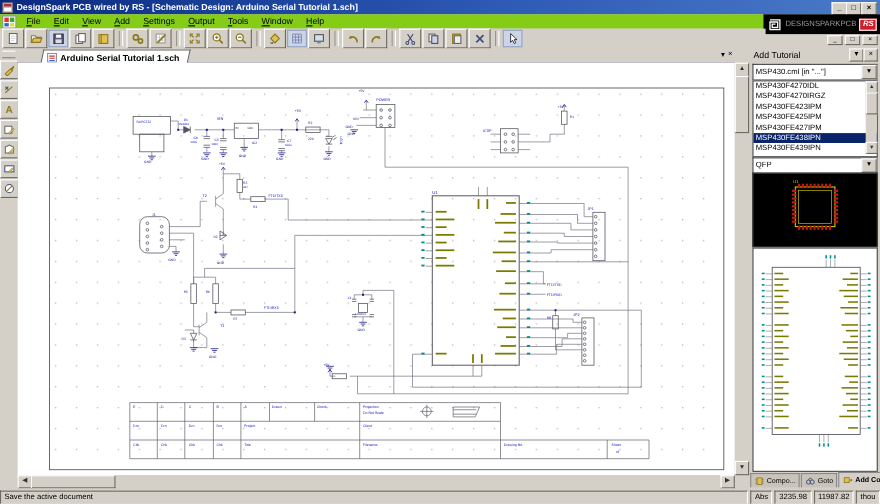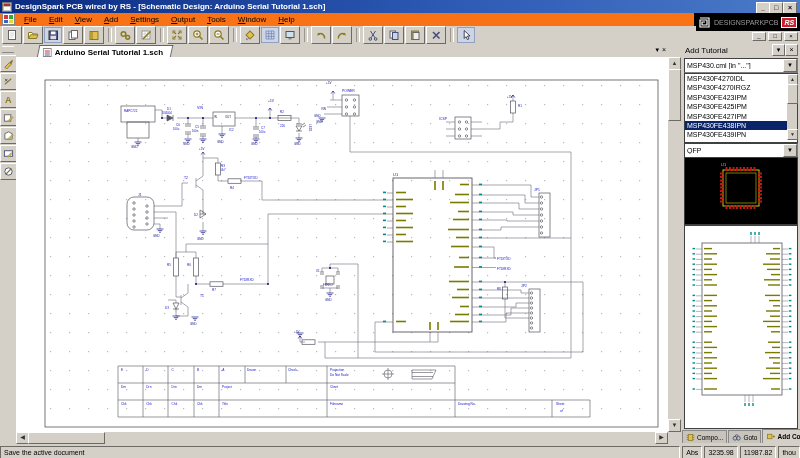--- a/index.html
+++ b/index.html
@@ -8,21 +8,21 @@
   .abs{position:absolute;}
   .raised{border-top:1px solid #fff;border-left:1px solid #fff;border-right:1px solid #6d6a63;border-bottom:1px solid #6d6a63;}
   .sunken{border-top:1px solid #6d6a63;border-left:1px solid #6d6a63;border-right:1px solid #fff;border-bottom:1px solid #fff;}
   
   #titlebar{left:0;top:0;width:800px;height:13px;background:linear-gradient(90deg,#0a2a80,#2c59b4 55%,#4a7ac8);
             color:#fff;font-weight:bold;font-size:8px;line-height:13px;}
   #titlebar .ttl{position:absolute;left:15px;top:0;white-space:nowrap;}
   .winbtn{position:absolute;top:2px;width:12px;height:10px;background:#d4d0c8;text-align:center;
           line-height:9px;font-size:7px;color:#000;font-weight:bold;}
   
-  #menubar{left:0;top:13px;width:694px;height:13px;background:#f97316;display:flex;align-items:flex-start;}
+  #menubar{left:0;top:13px;width:694px;height:13px;background:#84cc16;display:flex;align-items:flex-end;}
   .menu-item{padding:0 6px;height:13px;line-height:13px;cursor:default;}
   .menu-item u{text-decoration:underline;}
   
   #banner{left:694px;top:13px;width:106px;height:18px;background:#000;display:flex;align-items:center;}
   #banner .logo{margin:0 3px 0 4px;}
   #banner .bname{color:#fff;font-weight:bold;font-size:7px;letter-spacing:0;}
   #banner .bname span{color:#9a9a9a;font-weight:normal;}
   #banner .rs{background:#cc1f2c;color:#fff;font-weight:bold;font-style:italic;font-size:7px;
               padding:1px 2px;margin-left:3px;border:1px solid #fff;}
   #childctl{left:752px;top:32px;width:46px;height:9px;display:flex;gap:2px;}

